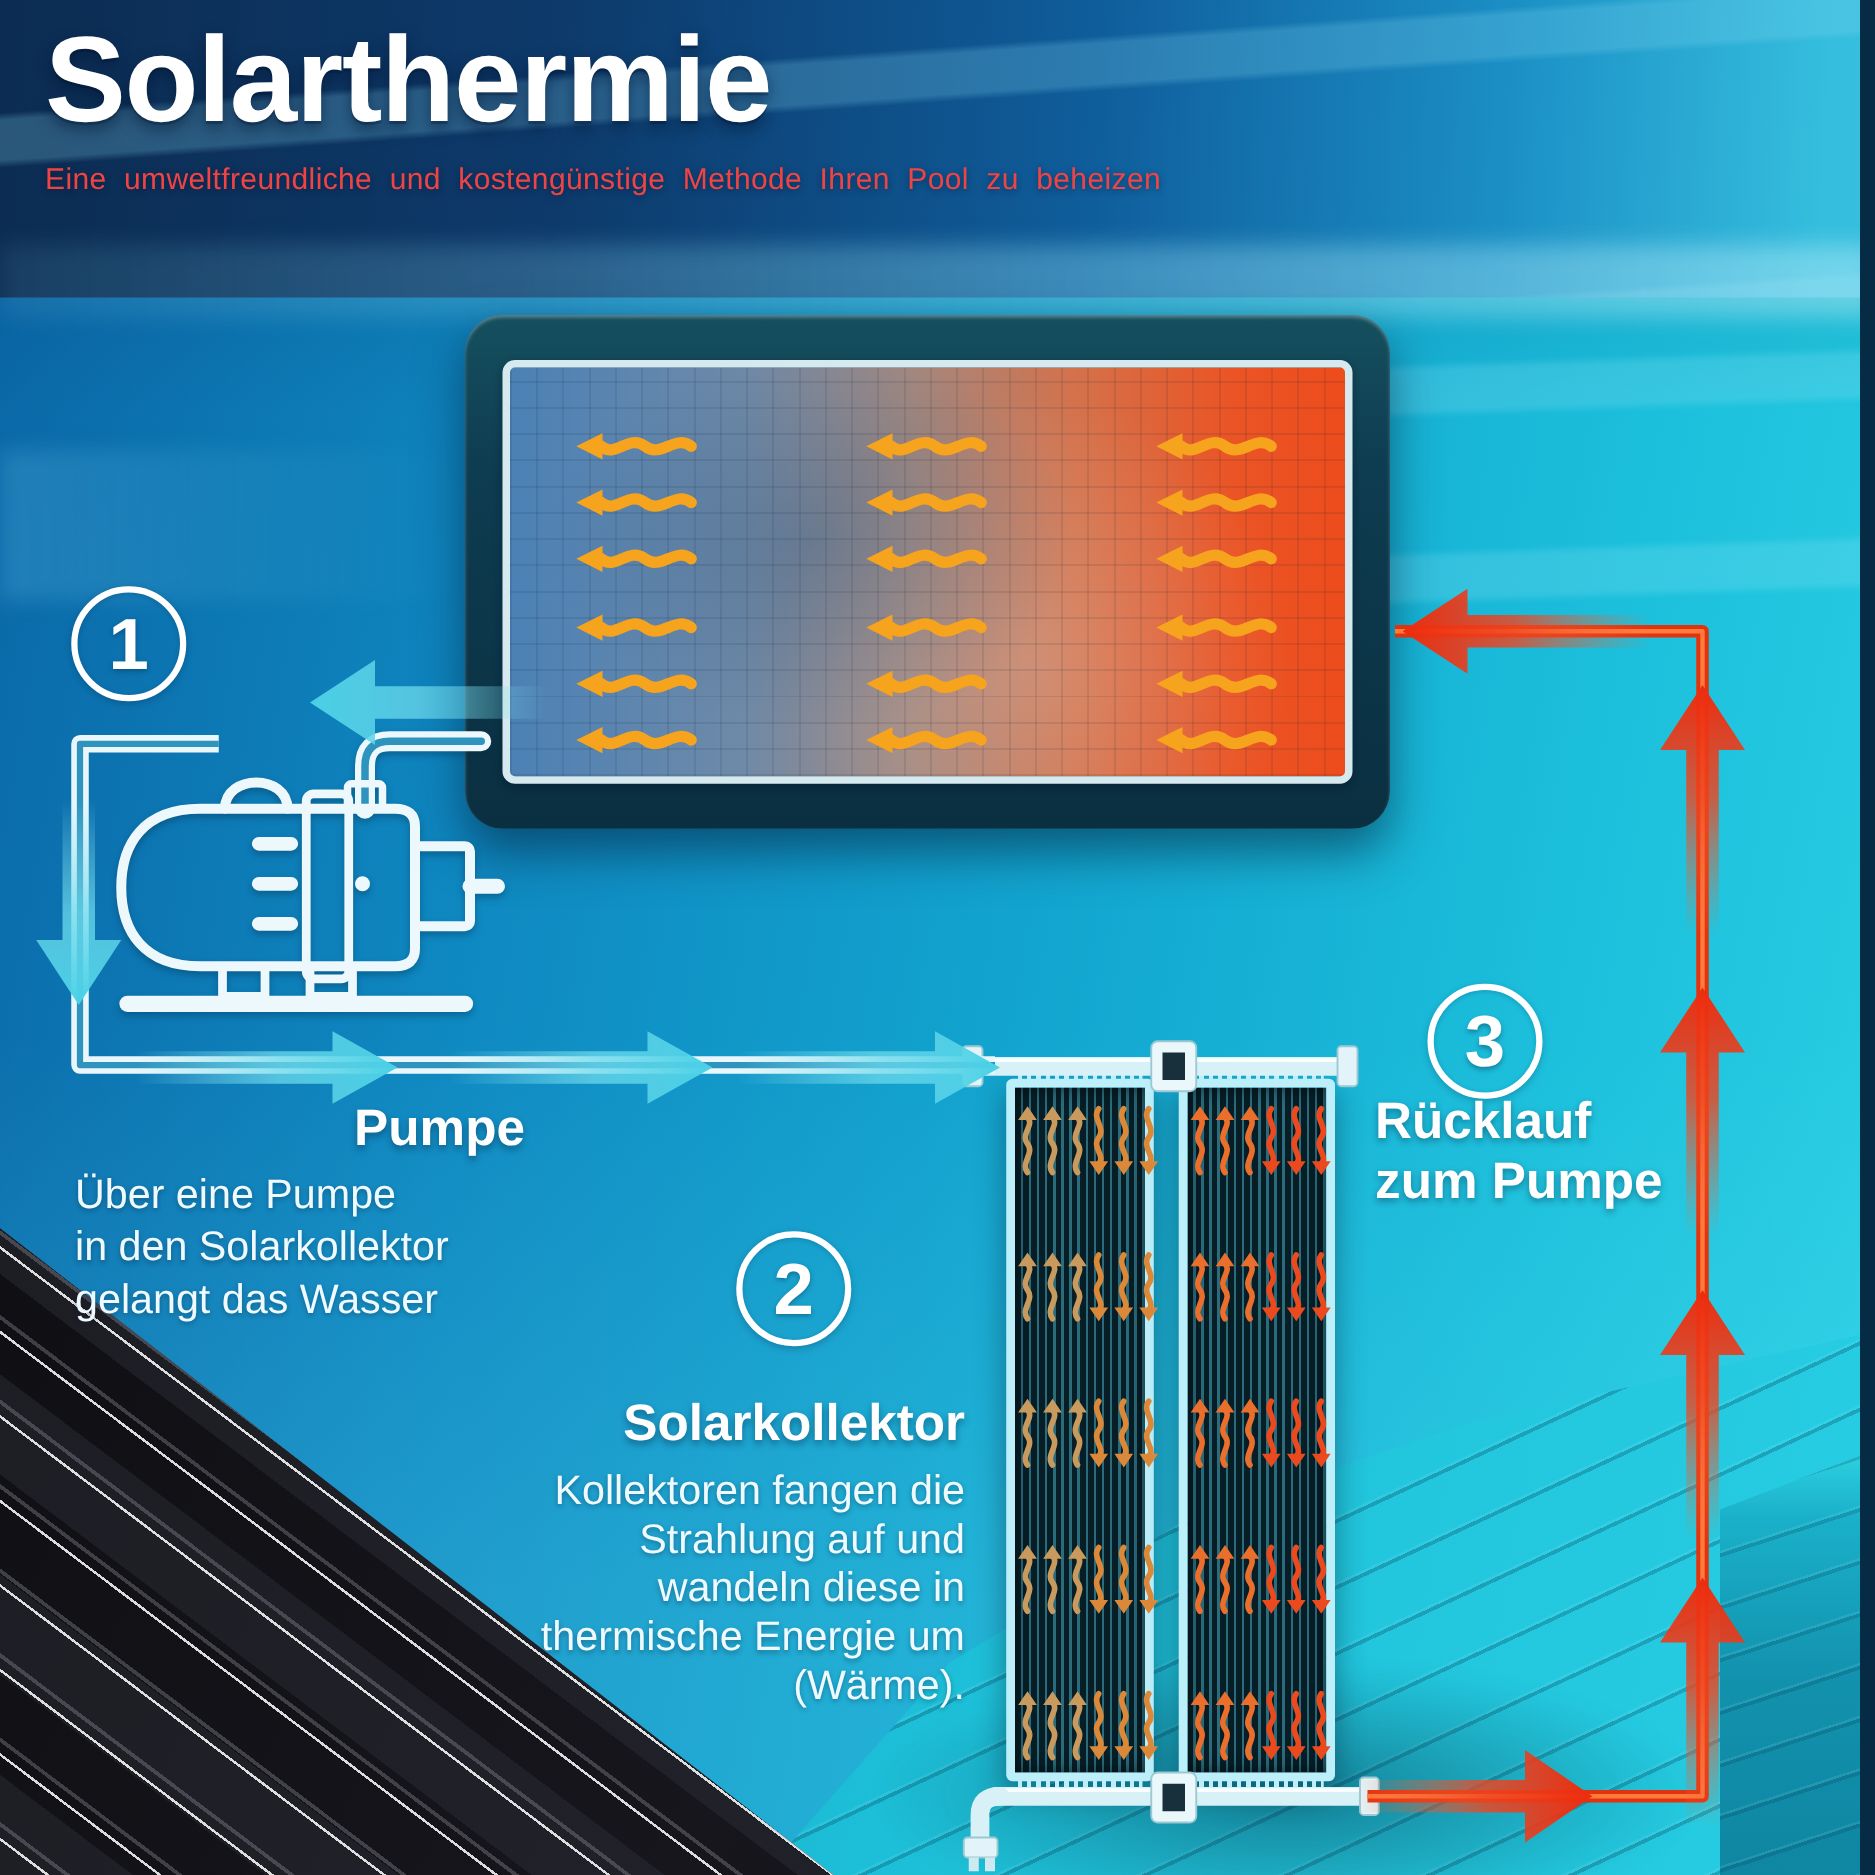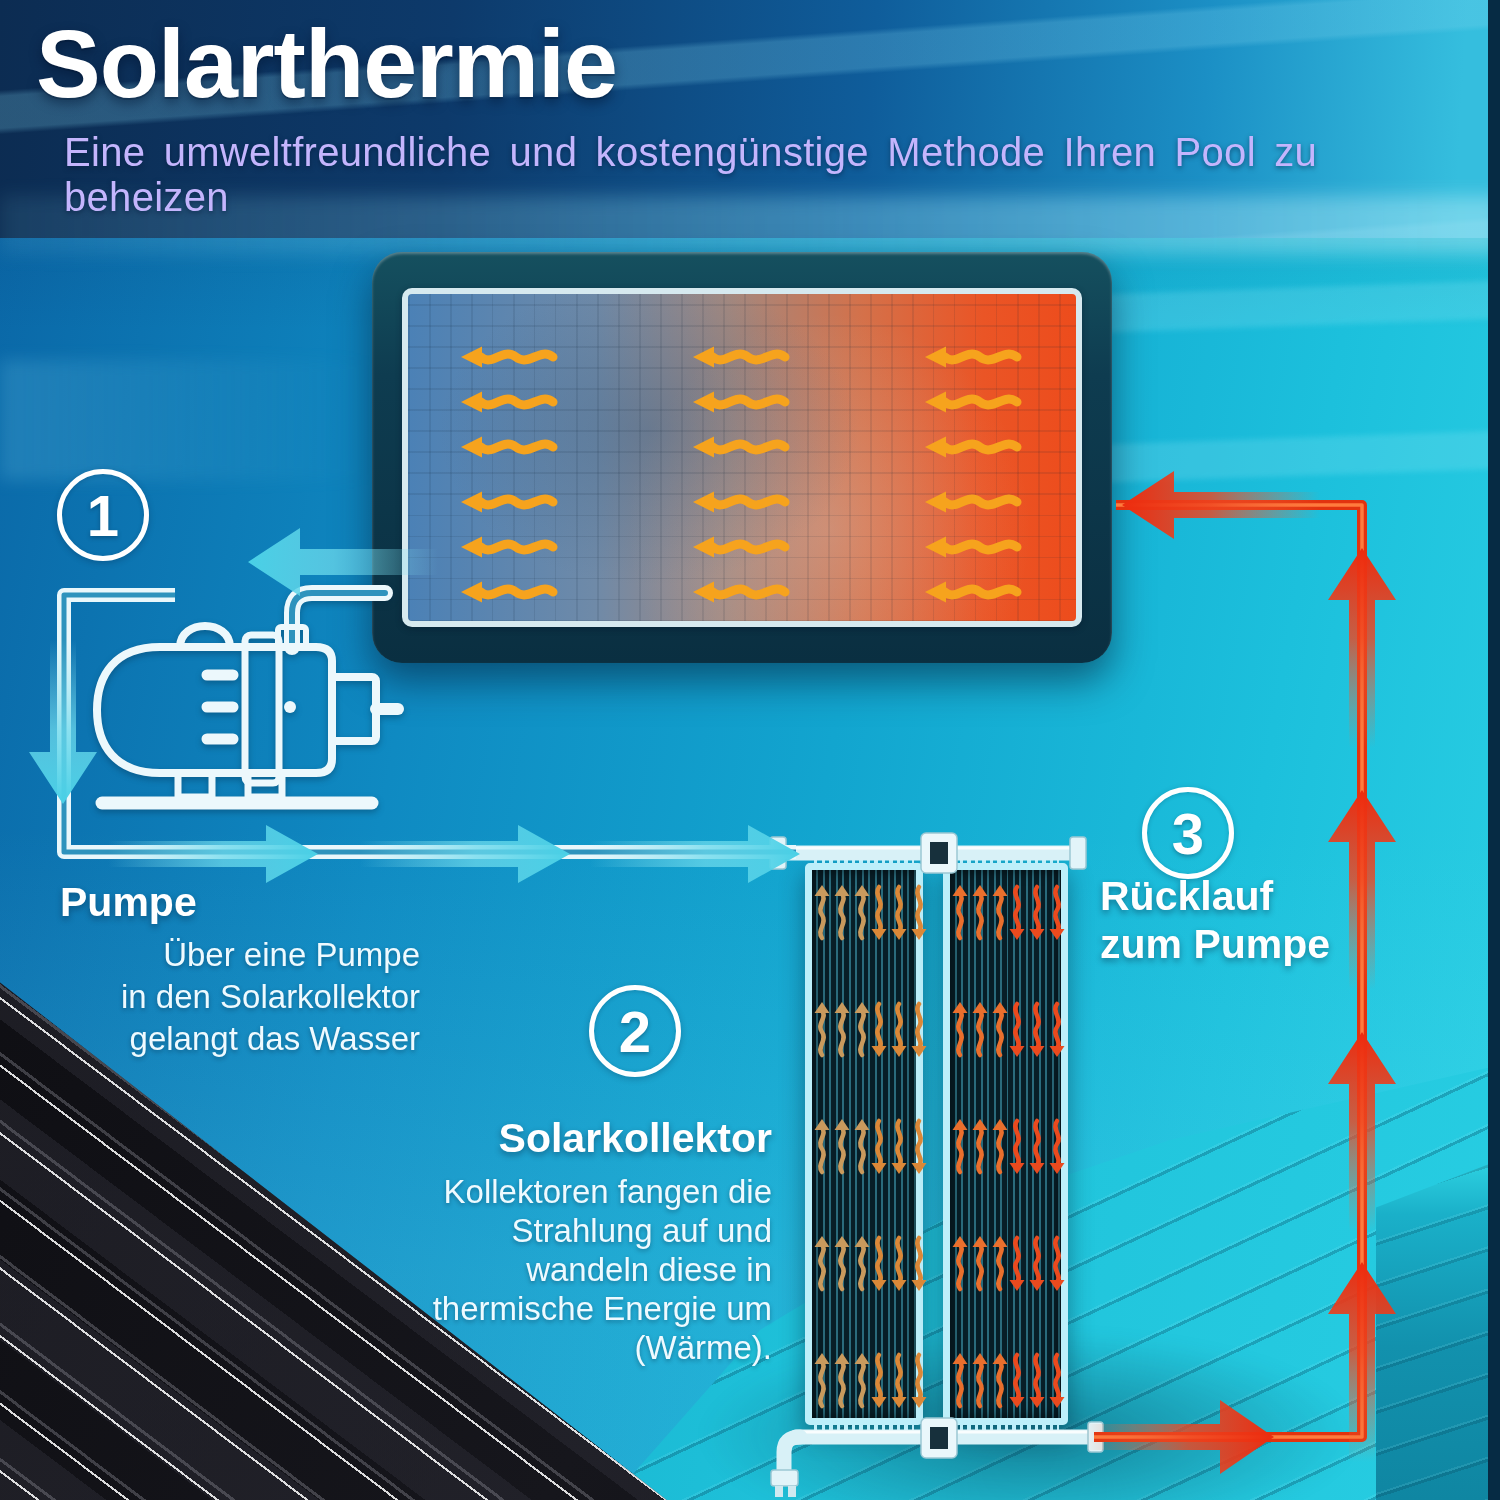--- a/index.html
+++ b/index.html
@@ -83,35 +83,35 @@
       display:flex;align-items:center;justify-content:center;
       font-size:58px;font-weight:bold;color:#fff;
       text-shadow:0 2px 4px rgba(0,25,50,.35);box-shadow:0 2px 6px rgba(0,25,50,.25), inset 0 1px 4px rgba(0,25,50,.2);}
   #badge-1{left:57px;top:469px;}
   #badge-2{left:589px;top:985px;}
   #badge-3{left:1142px;top:787px;}
 
   .step-heading{font-weight:bold;font-size:41px;line-height:48px;color:#fff;
       text-shadow:0 3px 6px rgba(0,25,50,.40);}
   .step-line{font-size:33px;line-height:42px;color:#eefaff;
-      text-shadow:0 2px 4px rgba(0,25,50,.35);text-align:right;}
+      text-shadow:0 2px 4px rgba(0,25,50,.35);}
   #step1-block{left:60px;top:878px;width:360px;z-index:14;text-align:left;}
-  #step1-block .step-heading{margin-bottom:8px;}
+  #step1-block .step-heading{margin-bottom:8px;text-align:right;}
   #step2-block{left:380px;top:1098px;width:392px;z-index:14;text-align:right;margin-top:16px;}
   #step2-block .step-heading{margin-bottom:10px;}
   #step2-block .step-line{line-height:39px;}
   #step3-block{left:1100px;top:872px;width:330px;z-index:14;text-align:left;}
   #step3-block .step-line{line-height:40px;}
   #step3-desc{margin-top:16px;}
 
   #title-block{left:36px;top:8px;z-index:14;}
   #main-title{font-size:97px;font-weight:bold;letter-spacing:-1px;color:#fff;
       text-shadow:0 5px 12px rgba(0,20,50,.55), 0 2px 0 rgba(0,10,30,.25);}
-  #main-subtitle{margin-top:10px;font-size:40px;letter-spacing:.3px;word-spacing:7px;color:#c4b5fd;
-      text-shadow:0 2px 5px rgba(0,20,50,.5);margin-left:28px;}
+  #main-subtitle{margin-top:10px;font-size:24px;letter-spacing:.3px;word-spacing:7px;color:#ef4444;
+      text-shadow:0 2px 5px rgba(0,20,50,.5);}
 </style>
 </head>
 <body>
 
 <div id="canvas">
 
   <div class="abs" id="bg-water"></div>
   <div class="abs" id="bg-top-band"></div>
   <div class="abs" id="band-glow"></div>
   <div class="abs" id="streaks-right"></div>

